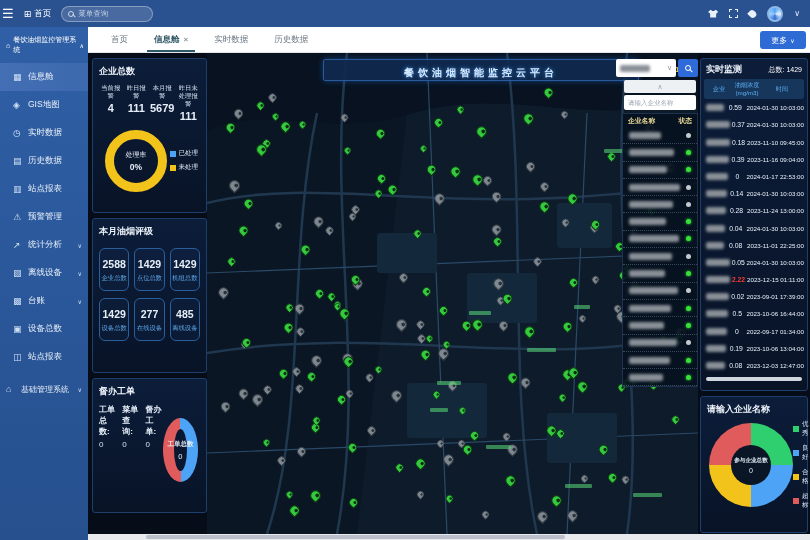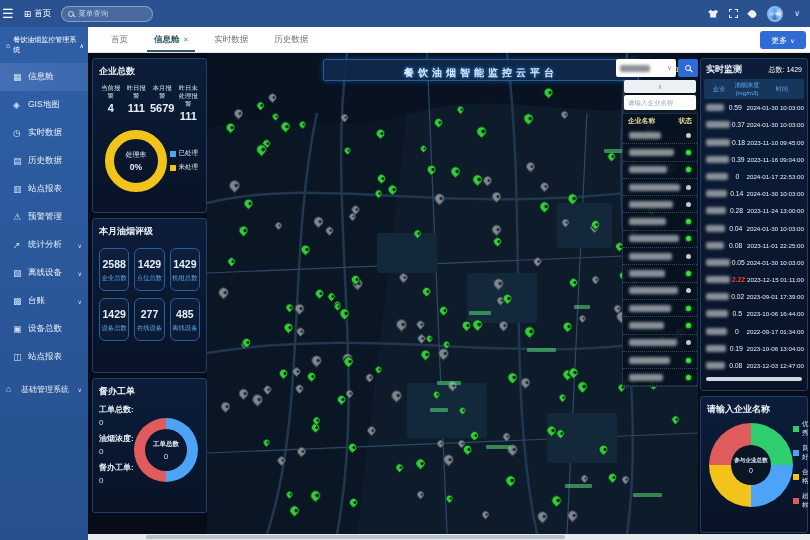--- a/index.html
+++ b/index.html
@@ -82,21 +82,21 @@
   #devices-panel { left:4px; top:165px; width:115px; height:155px; }
   .card-grid { display:grid; grid-template-columns:repeat(3,1fr); gap:7px 5px; margin-top:10px; }
   .stat-card { border:1px solid #2a5f9e; border-radius:6px; padding:9px 1px 7px; text-align:center;
     background:rgba(20,45,85,.25); }
   .stat-card .val { font-size:10.5px; font-weight:bold; }
   .stat-card .lbl { font-size:6.3px; color:#5fa8e8; margin-top:4px; }
 
   
   #workorder-panel { left:4px; top:325px; width:115px; height:135px; }
   .wo-body { display:flex; margin-top:6px; }
-  .wo-list { display:flex; flex-direction:column; gap:6px; }
+  .wo-list { display:flex; flex-direction:row; gap:6px; }
   .wo-row .lbl { font-size:8px; font-weight:bold; color:#e8f1fb; }
   .wo-row .val { font-size:8px; color:#cfe0f5; margin-top:3px; }
   .wo-donut { width:64px; height:64px; border-radius:50%; margin:14px 2px 0 auto; position:relative;
     background:conic-gradient(#4da3f5 0 180deg,#e05c5c 180deg 360deg); }
   .wo-donut::before { content:''; position:absolute; inset:11px; border-radius:50%; background:#0a1730; }
   .wo-center { position:absolute; inset:0; display:flex; flex-direction:column; align-items:center;
     justify-content:center; gap:3px; z-index:1; }
   .wo-center .cl { font-size:6.5px; font-weight:bold; }
   .wo-center .cv { font-size:7.5px; }
 
@@ -568,21 +568,21 @@
 
       <div class="panel" id="workorder-panel">
         <div class="p-title">督办工单</div>
         <div class="wo-body">
           <div class="wo-list">
               <div class="wo-row">
                 <div class="lbl">工单总数:</div>
                 <div class="val">0</div>
               </div>
               <div class="wo-row">
-                <div class="lbl">油烟浓度:</div>
+                <div class="lbl">菜单查询:</div>
                 <div class="val">0</div>
               </div>
               <div class="wo-row">
                 <div class="lbl">督办工单:</div>
                 <div class="val">0</div>
               </div>
             </div>
           <div class="wo-donut">
             <div class="wo-center">
               <span class="cl">工单总数</span>

